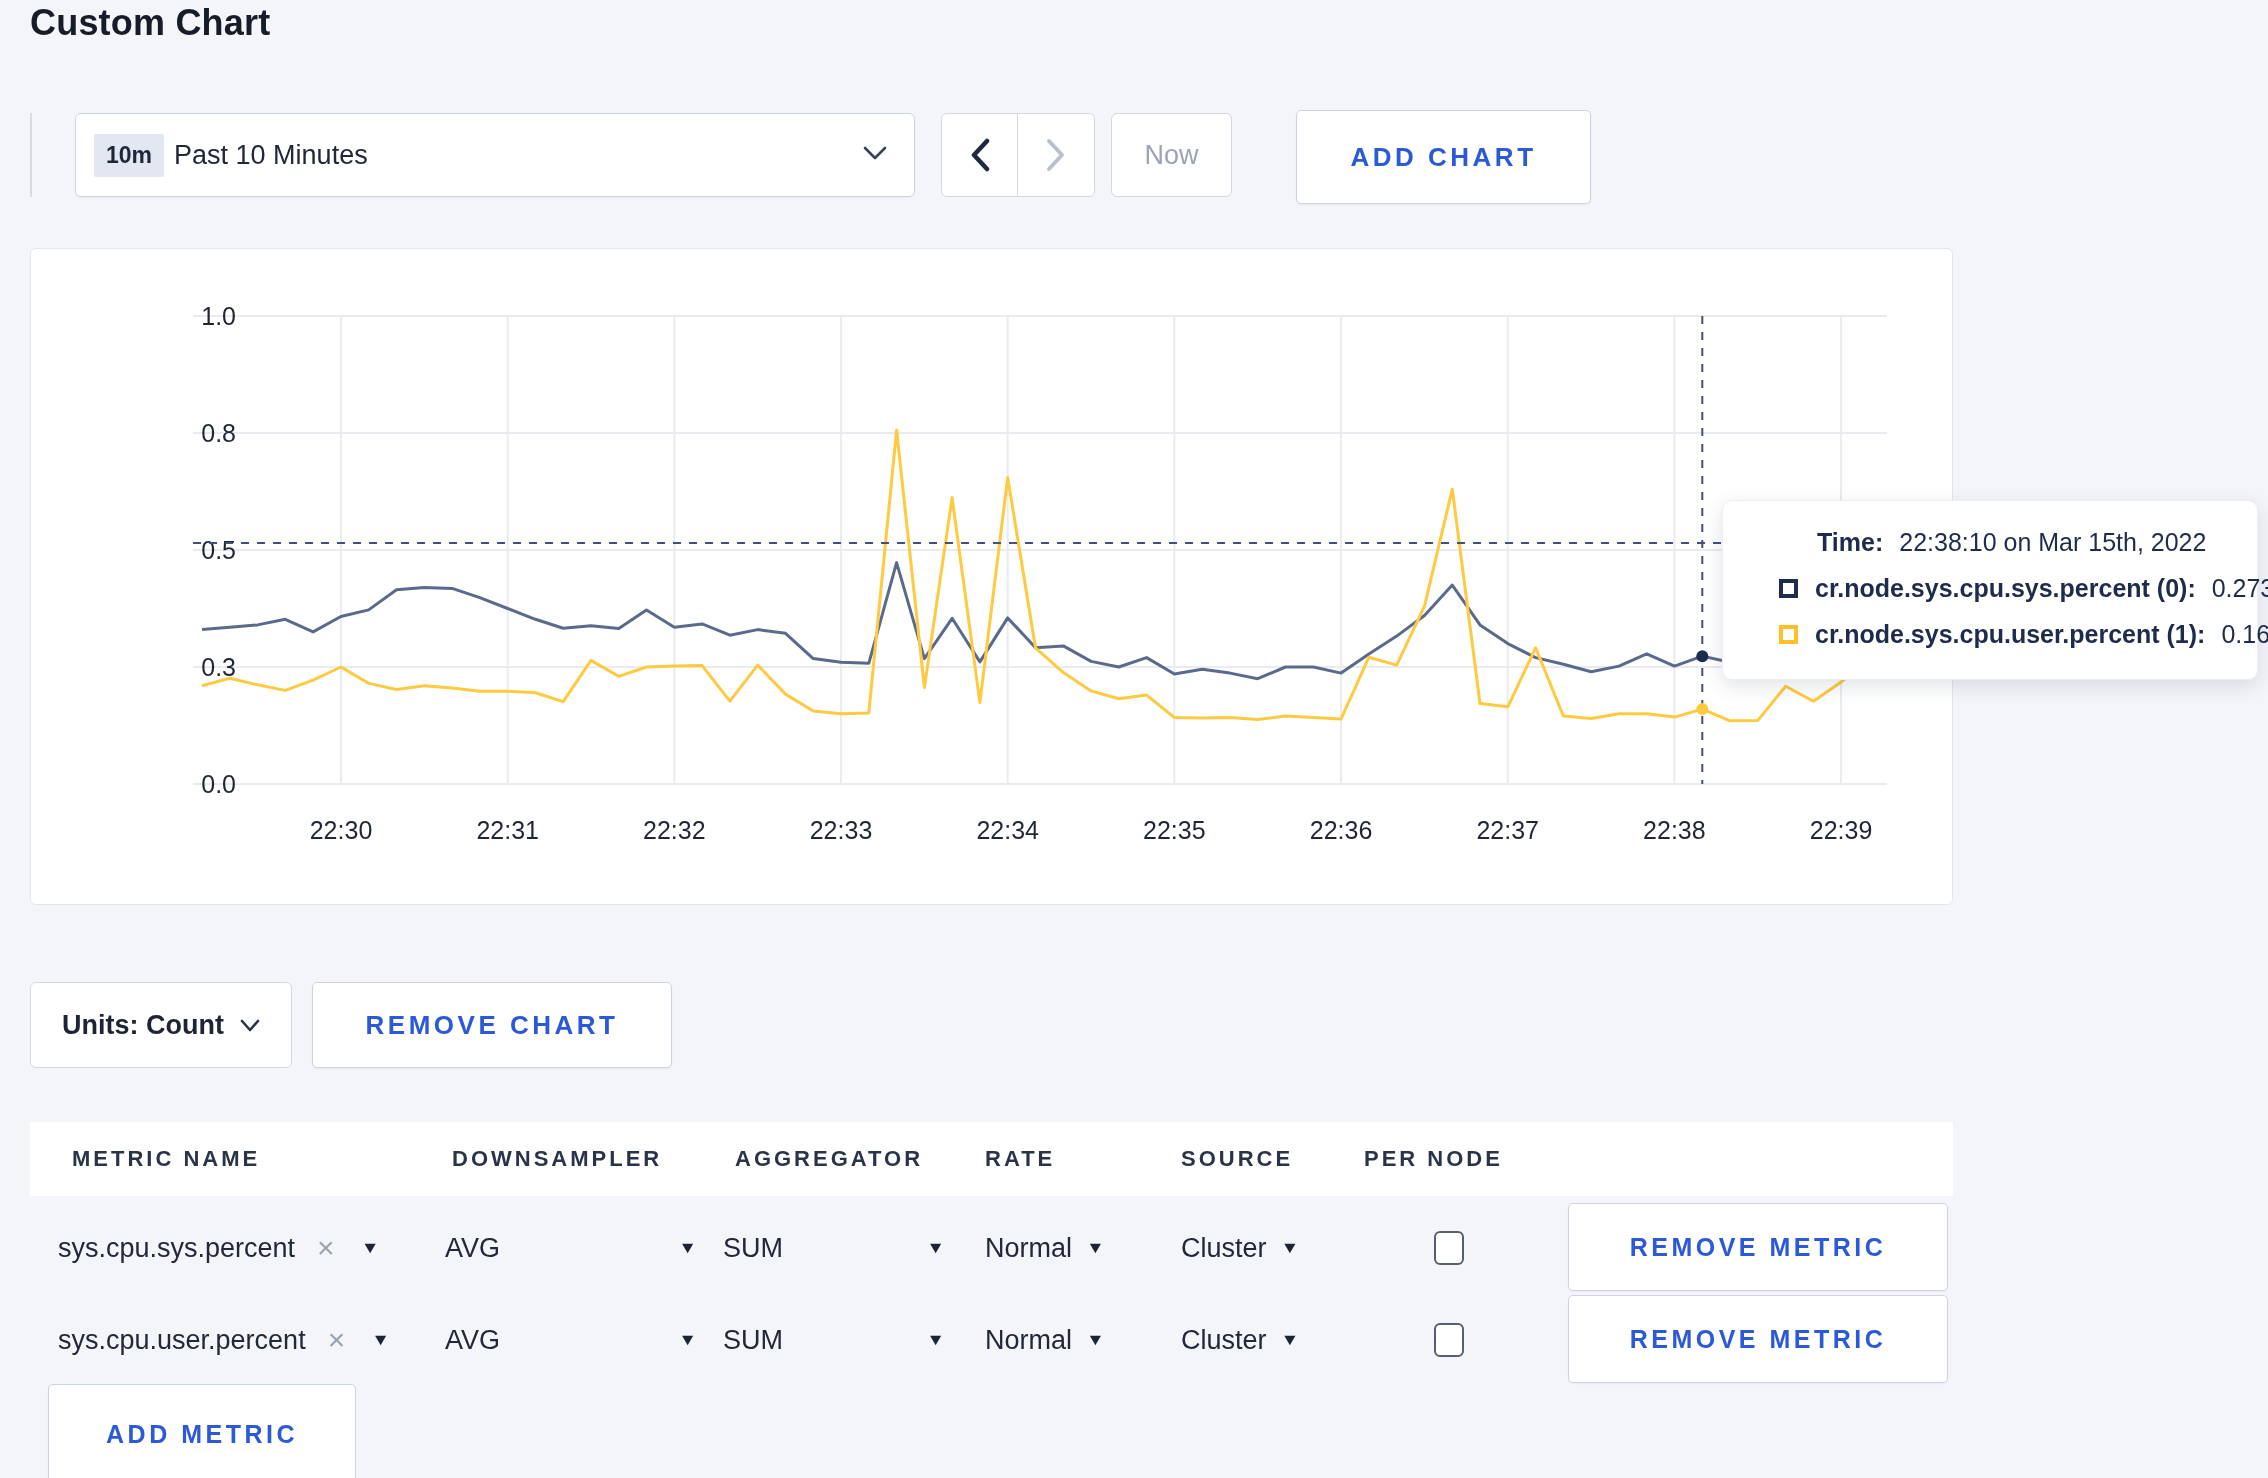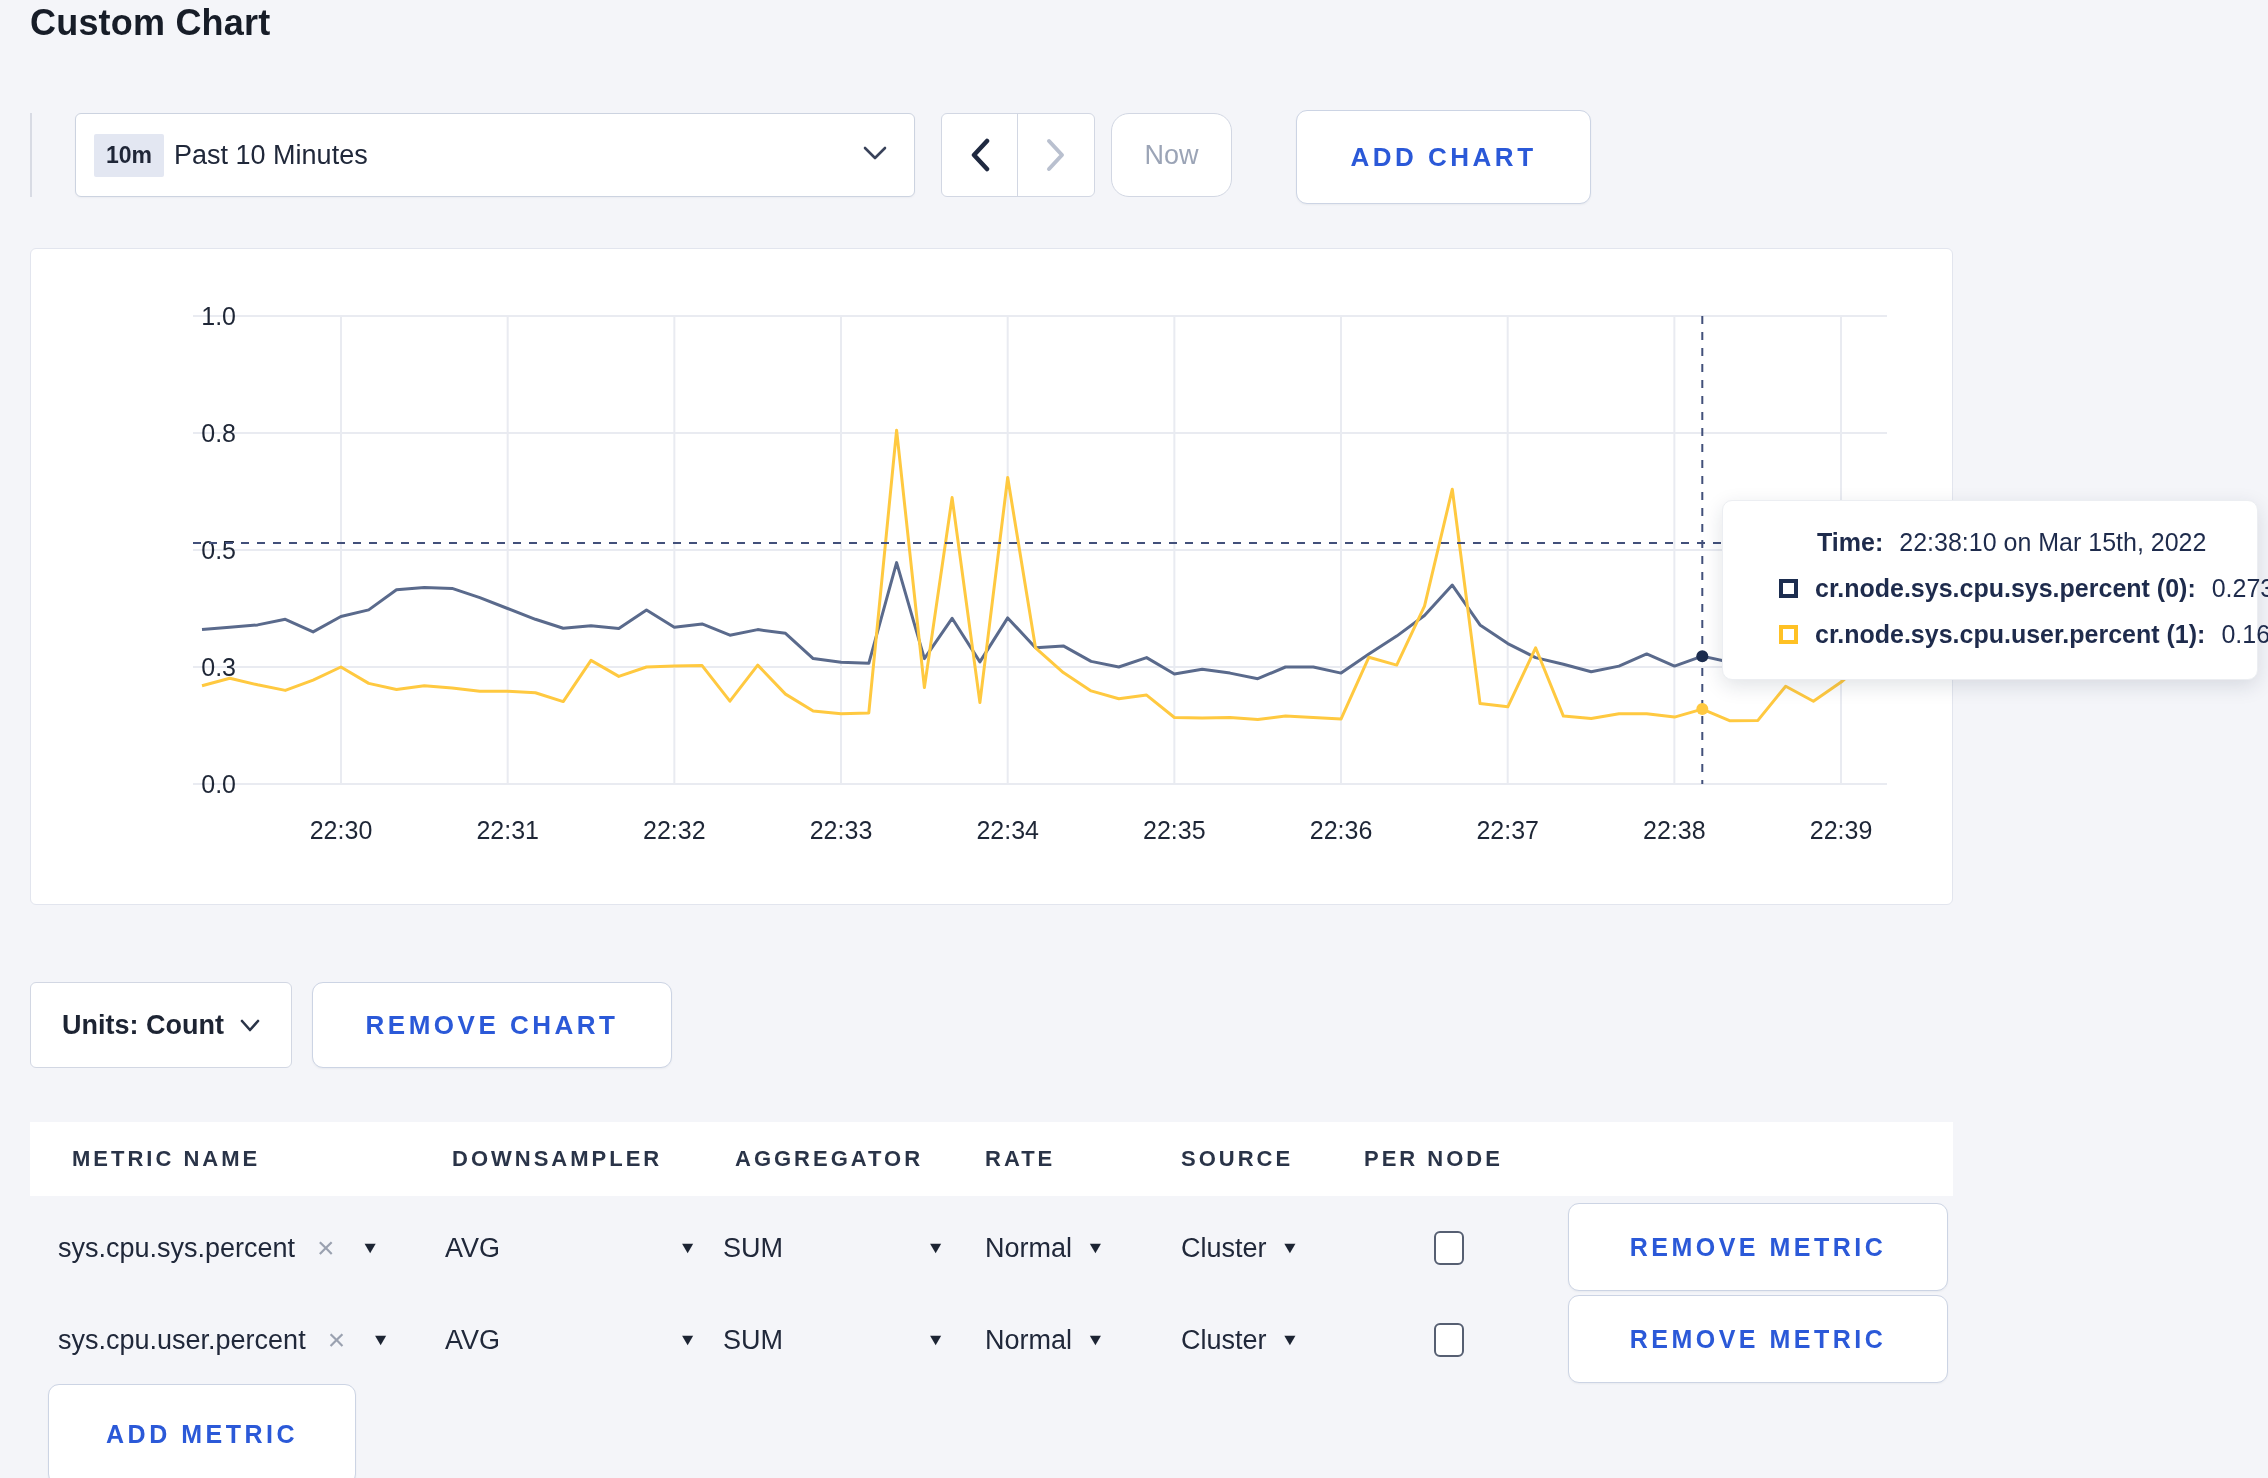--- a/index.html
+++ b/index.html
@@ -29,25 +29,25 @@
   .time-range-label { margin-left:10px; font-size:27px; color:#20283a; }
   .dd-caret { margin-left:auto; }
   .arrow-group {
     left:941px; top:113px; width:154px; height:84px; background:#fff;
     border:1px solid #d2d7e3; border-radius:6px; display:flex;
   }
   .arrow-btn { width:50%; display:flex; align-items:center; justify-content:center; cursor:pointer; }
   .arrow-btn.prev { border-right:1px solid #d2d7e3; }
   .now-btn {
     left:1111px; top:113px; width:121px; height:84px; background:#fff;
-    border:1px solid #d2d7e3; border-radius:18px; display:flex; align-items:center;
+    border:1px solid #d2d7e3; border-radius:6px; display:flex; align-items:center;
     justify-content:center; font-size:27px; color:#9ba4b6;
   }
   .blue-btn {
-    background:#fff; border:1px solid #ccd4e4; border-radius:11px;
+    background:#fff; border:1px solid #ccd4e4; border-radius:5px;
     display:flex; align-items:center; justify-content:center;
     color:#2b59d8; font-weight:bold; letter-spacing:3.5px; cursor:pointer;
     box-shadow:0 1px 2px rgba(20,30,60,.05);
   }
   .add-chart-btn { left:1296px; top:110px; width:295px; height:94px; font-size:26px; }
   
   .chart-card {
     left:30px; top:248px; width:1923px; height:657px; background:#fff;
     border:1px solid #e2e5ee; border-radius:6px;
   }

